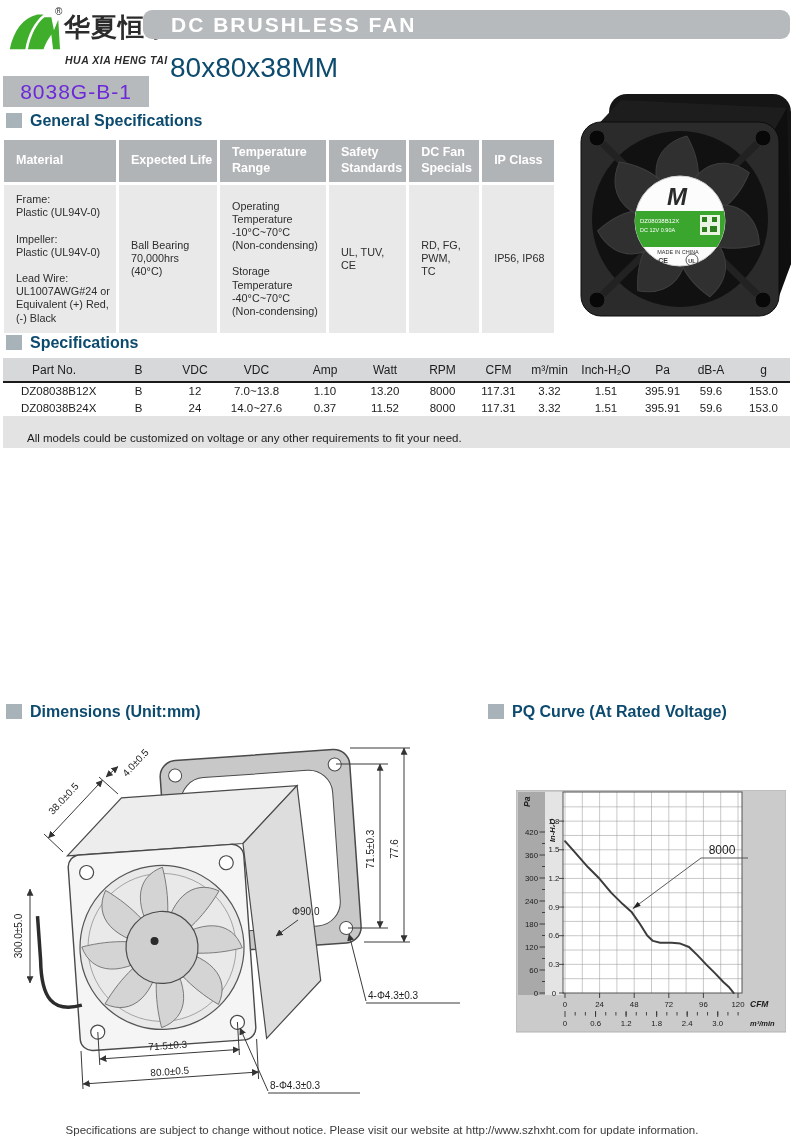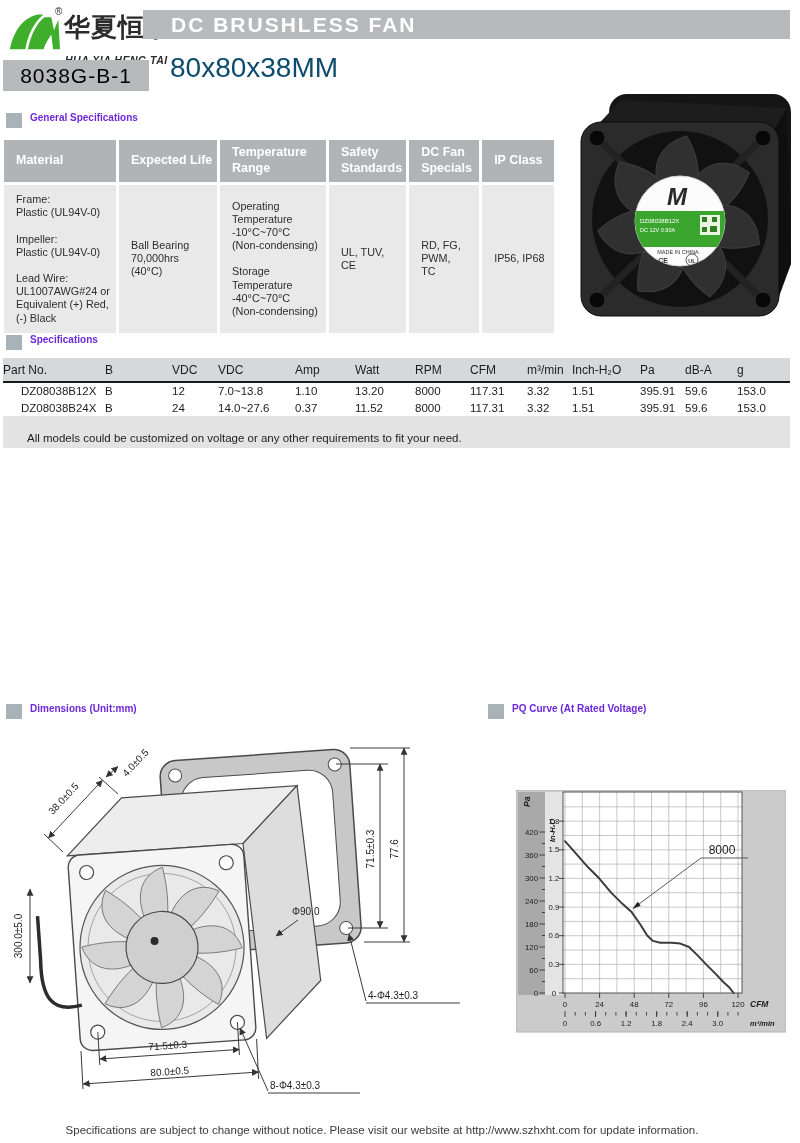--- a/index.html
+++ b/index.html
@@ -6,45 +6,45 @@
   body { background:#fff; font-family:"Liberation Sans", sans-serif; }
   .page { position:relative; width:800px; height:1143px; background:#fff; overflow:hidden; }
 
   
   .logo { position:absolute; left:8px; top:6px; width:150px; height:52px; }
   .logo-m { position:absolute; left:0; top:4px; width:52px; height:42px; }
   .logo-reg { position:absolute; left:47px; top:0px; font-size:10px; color:#2a2a2a; }
   .logo-cn { position:absolute; left:56px; top:4px; font-size:26px; font-weight:bold; color:#2b2b2b; letter-spacing:1px; white-space:nowrap; }
   .logo-en { position:absolute; left:57px; top:48px; font-size:10.5px; font-weight:bold; color:#2b2b2b; letter-spacing:0.5px; white-space:nowrap;font-style:italic; }
   .banner { position:absolute; left:143px; top:10px; width:647px; height:29px; background:#b6babc; color:#fff;
-            font-size:21px; font-weight:bold; letter-spacing:2px; line-height:29px; padding-left:28px; }
-  .model-badge { position:absolute; left:3px; top:60px; width:146px; height:31px; background:#b6babc; color:#000000;
+            font-size:21px; font-weight:bold; letter-spacing:2px; line-height:29px; padding-left:28px;border-radius:9px; }
+  .model-badge { position:absolute; left:3px; top:76px; width:146px; height:31px; background:#b6babc; color:#6d28d9;
             font-size:21px; text-align:center; line-height:31px; letter-spacing:1px; }
   .size-text { position:absolute; left:170px; top:52px; font-size:28px; color:#0c4a6e; line-height:31px; }
 
   
   .sec { position:absolute; height:18px; }
   .sec .bullet { position:absolute; left:0; top:1px; width:16px; height:15px; background:#a8b3b9; }
-  .sec .t { position:absolute; left:24px; top:0; font-size:10px; font-weight:bold; color:#6d28d9; white-space:nowrap; }
+  .sec .t { position:absolute; left:24px; top:0; font-size:16px; font-weight:bold; color:#0c4a6e; white-space:nowrap; }
 
   
   table.gen { position:absolute; left:1px; top:137px; border-collapse:separate; border-spacing:3px 3px; table-layout:fixed; }
   table.gen th { background:#b1b4b6; color:#fff; font-size:12.5px; font-weight:bold; text-align:left;
                  vertical-align:middle; padding:4px 4px 4px 12px; height:42px; line-height:1.25; }
   table.gen td { background:#e9e9e9; color:#2d2d2d; font-size:10.8px; vertical-align:middle;
                  padding:8px 4px 8px 12px; height:128px; line-height:1.22; }
   .pre { white-space:pre-line; }
 
   .fan-photo { position:absolute; left:573px; top:90px; width:225px; height:228px; }
 
   
   table.spec { position:absolute; left:3px; top:358px; width:787px; border-collapse:collapse; table-layout:fixed; }
   table.spec th { background:#c6c8c9; color:#1c1c1c; font-size:12.5px; font-weight:normal; text-align:center;
                   vertical-align:middle; height:42px; line-height:1.3; }
-  table.spec td { text-align:left; color:#1c1c1c; }
+  table.spec td { text-align:center; color:#1c1c1c; }
   table.spec tr.unit td { background:#d7d8d9; font-size:12px; height:24px; border-bottom:2px solid #1a1a1a; }
   table.spec tr.data td { background:#fff; font-size:11.5px; height:17px; }
   table.spec tr.data.last td { border-bottom:2px solid #1a1a1a; }
   table.spec td.left, table.spec th.left { text-align:left; padding-left:18px; }
   table.spec tr.noterow td { background:#e3e3e3; font-size:11.5px; text-align:left; padding:16px 0 4px 24px; height:21px; }
 
   
   .dim-svg { position:absolute; left:8px; top:736px; width:470px; height:367px; }
   .pq-svg  { position:absolute; left:516px; top:790px; width:270px; height:244px; }
 

